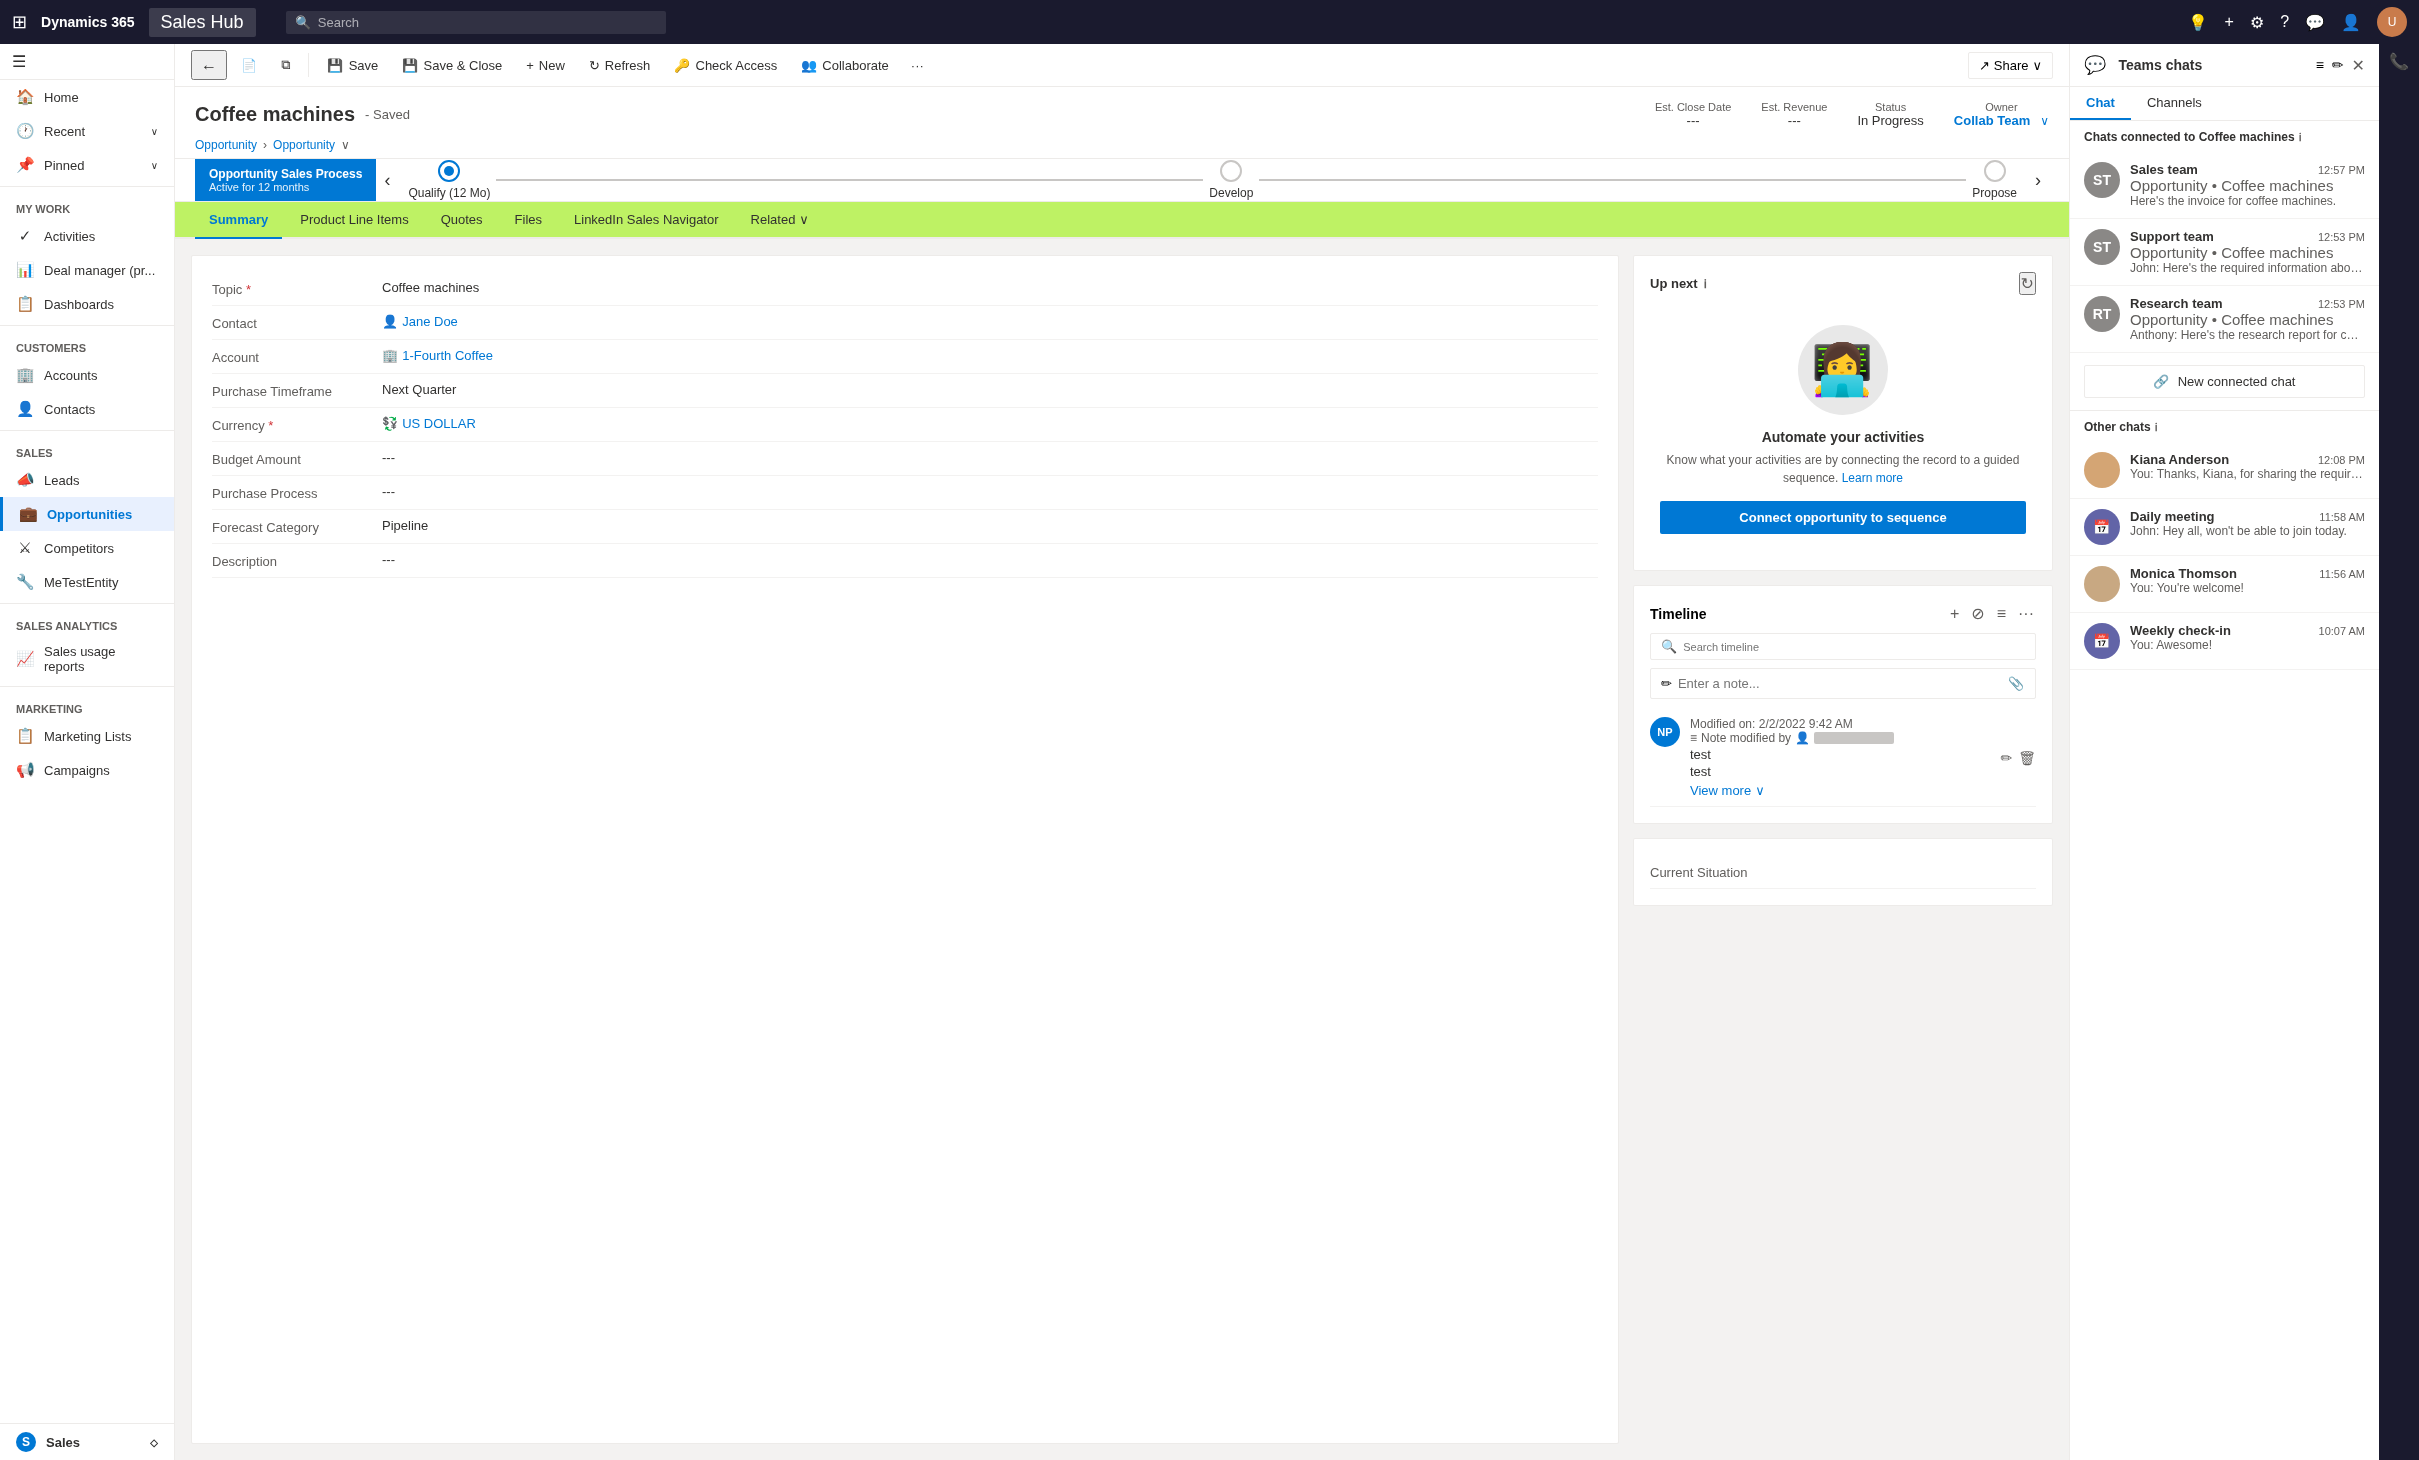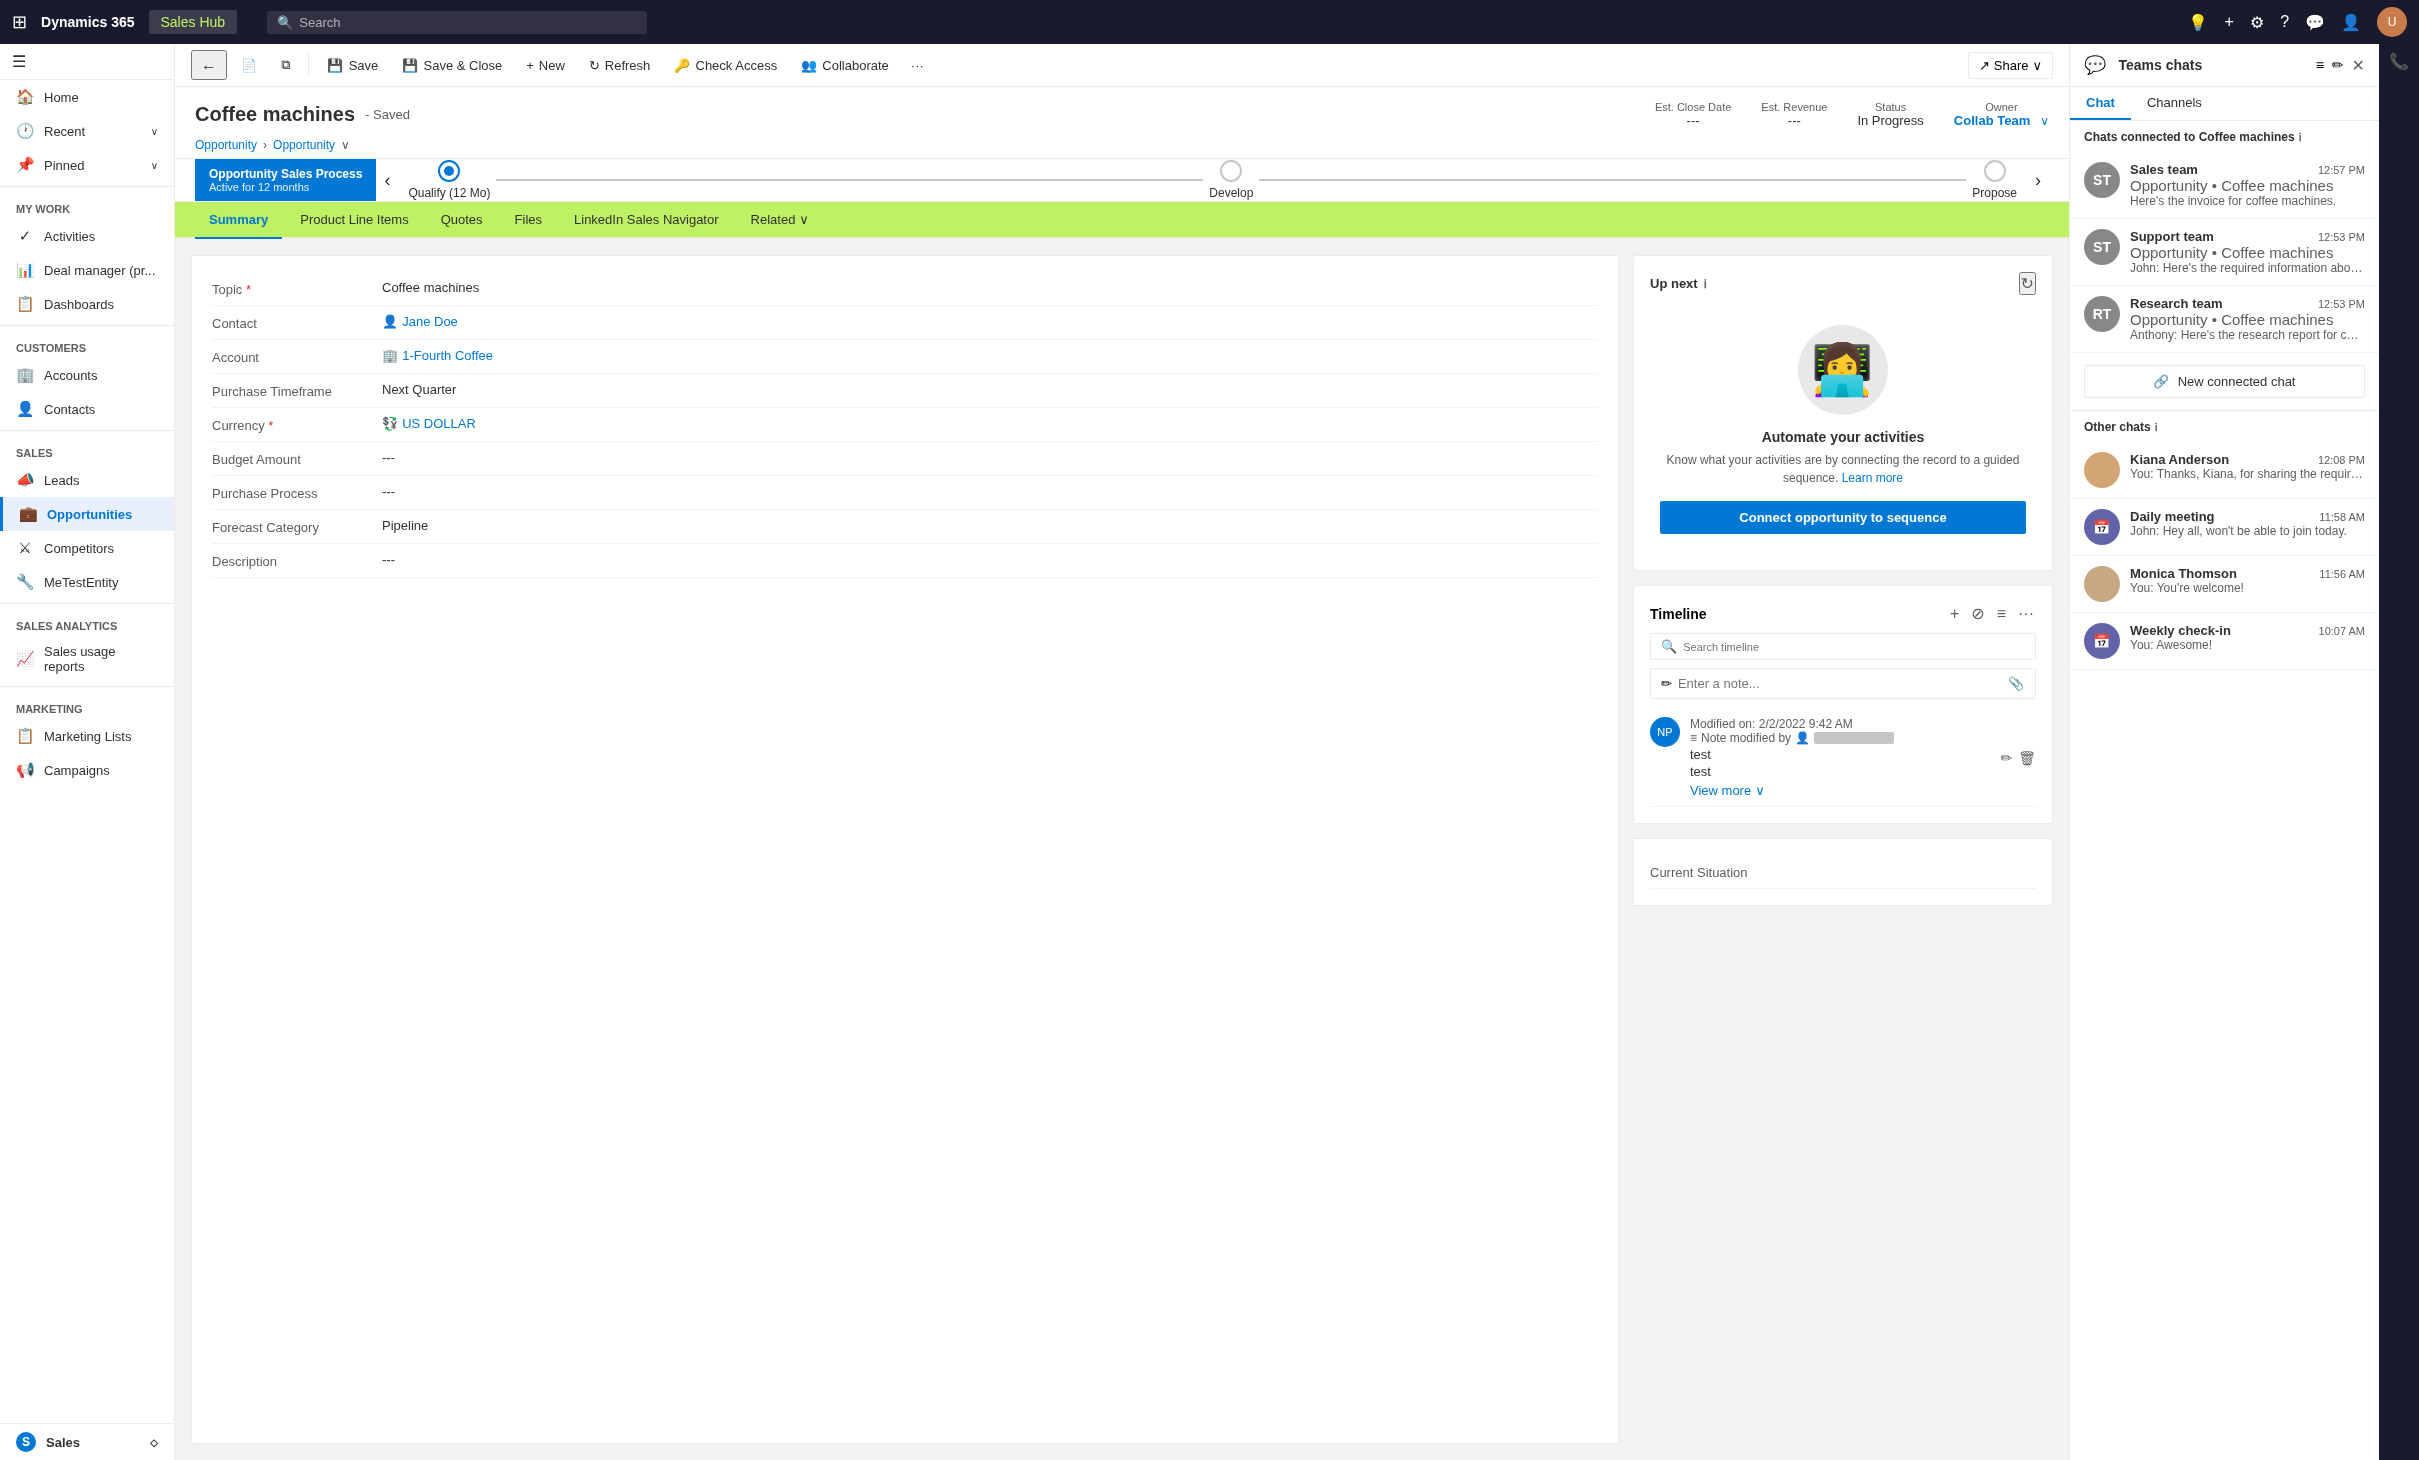--- a/index.html
+++ b/index.html
@@ -5,21 +5,21 @@
     * { box-sizing: border-box; margin: 0; padding: 0; font-family: 'Segoe UI', sans-serif; }
     body { display: flex; flex-direction: column; height: 100vh; background: #f3f2f1; overflow: hidden; font-size: 13px; }
 
     
     .top-nav {
       display: flex; align-items: center; background: #1a1a2e; height: 44px; padding: 0 12px; gap: 10px; flex-shrink: 0;
     }
     .top-nav .waffle { color: white; font-size: 18px; cursor: pointer; margin-right: 4px; }
     .top-nav .app-name { color: white; font-size: 14px; font-weight: 600; margin-right: 4px; }
     .top-nav .module-name {
-      color: #bef264; font-size: 14px; background: rgba(255,255,255,0.15); padding: 4px 12px; border-radius: 2px;
+      color: #ffffff; font-size: 18px; background: rgba(255,255,255,0.15); padding: 4px 12px; border-radius: 2px;
     }
     .top-nav .search-box {
       flex: 1; max-width: 380px; display: flex; align-items: center; background: rgba(255,255,255,0.1);
       border-radius: 2px; padding: 4px 10px; gap: 6px; margin: 0 20px;
     }
     .top-nav .search-box input {
       background: transparent; border: none; outline: none; color: white; font-size: 13px; width: 100%;
     }
     .top-nav .search-box input::placeholder { color: rgba(255,255,255,0.6); }
     .top-nav-icons { margin-left: auto; display: flex; align-items: center; gap: 16px; }
@@ -154,21 +154,21 @@
       display: flex; align-items: center; border: 1px solid #edebe9; border-radius: 2px; padding: 5px 10px; gap: 6px; margin-bottom: 8px;
     }
     .timeline-search input { border: none; outline: none; font-size: 11px; flex: 1; }
     .timeline-note-input {
       display: flex; align-items: center; border: 1px solid #edebe9; border-radius: 2px; padding: 7px 10px; gap: 6px; margin-bottom: 10px;
     }
     .timeline-note-input input { border: none; outline: none; font-size: 13px; flex: 1; color: #605e5c; }
     .timeline-entry { display: flex; gap: 10px; padding: 8px 0; border-bottom: 1px solid #f3f2f1; }
     .timeline-avatar {
       width: 30px; height: 30px; border-radius: 50%; background: #0078d4; color: white;
-      display: flex; align-items: center; justify-content: center; font-size: 11px; font-weight: 400; flex-shrink: 0;
+      display: flex; align-items: center; justify-content: center; font-size: 11px; font-weight: 700; flex-shrink: 0;
     }
     .timeline-content { flex: 1; }
     .timeline-date { font-size: 12px; color: #605e5c; }
     .timeline-note-label { font-size: 12px; color: #605e5c; display: flex; align-items: center; gap: 4px; }
     .timeline-note-text { font-size: 13px; color: #323130; margin-top: 2px; }
     .view-more { font-size: 13px; color: #0078d4; cursor: pointer; display: flex; align-items: center; gap: 4px; margin-top: 4px; }
     .timeline-entry-actions { display: flex; gap: 6px; }
     .entry-action-btn { background: none; border: none; cursor: pointer; font-size: 14px; color: #605e5c; }
 
     

